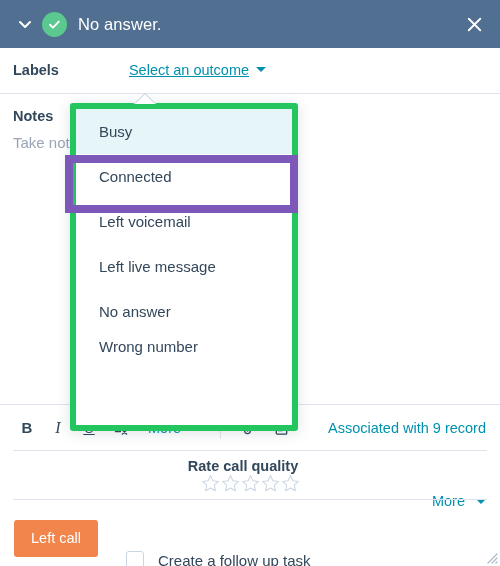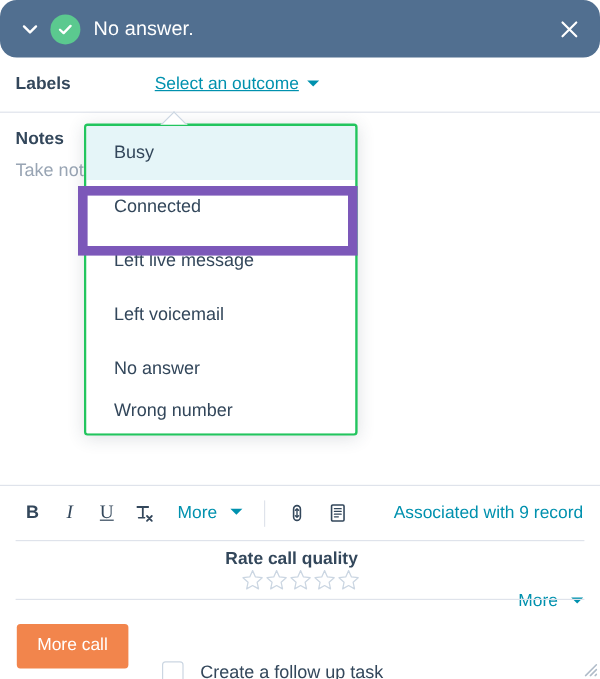--- a/index.html
+++ b/index.html
@@ -17,21 +17,20 @@
     overflow: hidden;
   }
 
   
   .header {
     position: absolute; top: 0; left: 0;
     width: 500px; height: 48px;
     background: #516f90;
     display: flex; align-items: center;
     padding: 0 14px;
-    border-radius: 14px;
   }
   .chevron-btn {
     width: 22px; height: 22px;
     display: flex; align-items: center; justify-content: center;
     margin-right: 6px;
     cursor: pointer;
   }
   .chevron-btn svg { display: block; }
   .status-dot {
     width: 25px; height: 25px; border-radius: 50%;
@@ -99,23 +98,23 @@
     position: absolute; top: 134px; left: 13px;
     font-size: 15px; color: #99a5b4;
     white-space: nowrap;
     width: 58px; overflow: hidden;
   }
 
   
   .dropdown {
     position: absolute;
     left: 70px; top: 103px;
-    width: 228px; height: 260px;
-    background: #ffffff;
-    border: 2px solid #22c55e;
+    width: 228px; height: 328px;
+    background: #ffffff;
+    border: 6px solid #22c55e;
     border-radius: 3px;
     box-shadow: 0 2px 14px rgba(45,62,80,.16);
     overflow: hidden;
     z-index: 20;
   }
   .dropdown-arrow {
     position: absolute;
     left: 133px; top: 92px;
     width: 24px; height: 12px;
     z-index: 21;
@@ -307,24 +306,24 @@
       <i></i>
     </div>
   <div class="dropdown">
     <div class="dd-item hovered">
       <span>Busy</span>
     </div>
     <div class="dd-item">
       <span>Connected</span>
     </div>
     <div class="dd-item">
+      <span>Left voicemail</span>
+    </div>
+    <div class="dd-item">
       <span>Left live message</span>
-    </div>
-    <div class="dd-item">
-      <span>Left voicemail</span>
     </div>
     <div class="dd-item">
       <span>No answer</span>
     </div>
     <div class="dd-item clipped">
       <span>Wrong number</span>
     </div>
   </div>
   <div class="highlight-box"></div>
 
@@ -381,21 +380,21 @@
       </svg>
     </span>
     <span class="assoc-link">
       <span>More</span>
       <span class="caret-down"></span>
     </span>
   </div>
   <div class="hr-rate-bottom"></div>
 
   <div class="footer">
-    <button class="save-btn">More call</button>
+    <button class="save-btn">Left call</button>
     <div class="follow-up">
       <span class="checkbox"></span>
       <span class="follow-up-label">Create a follow up task</span>
     </div>
   </div>
 
   <div class="resize-grip">
     <svg width="16" height="16" viewBox="0 0 16 16" aria-hidden="true">
       <path d="M15 6 L6 15 M15 10 L10 15 M15 14 L14 15" fill="none" stroke="#b0bcc9" stroke-width="1.3" stroke-linecap="round"></path>
     </svg>

